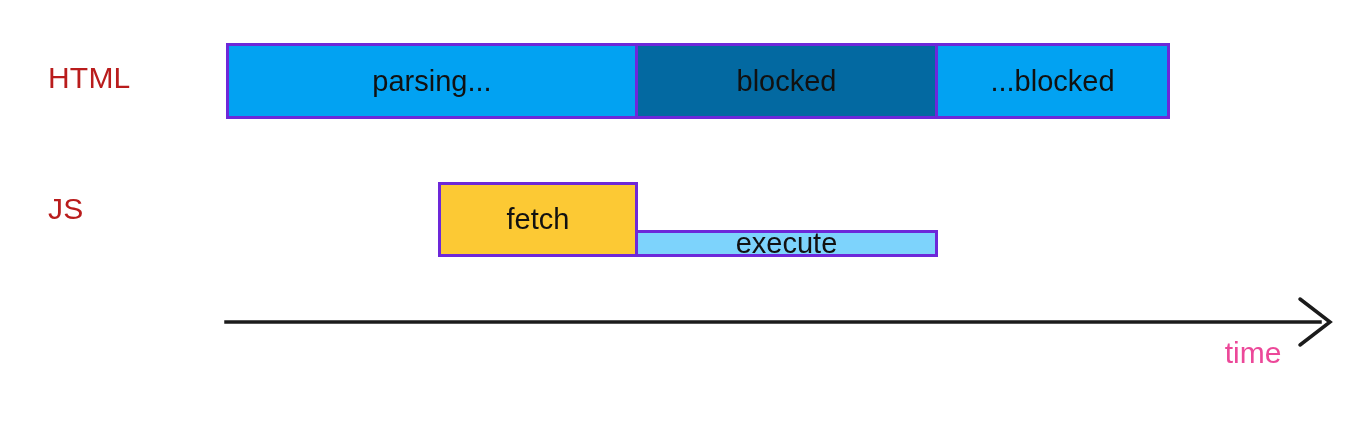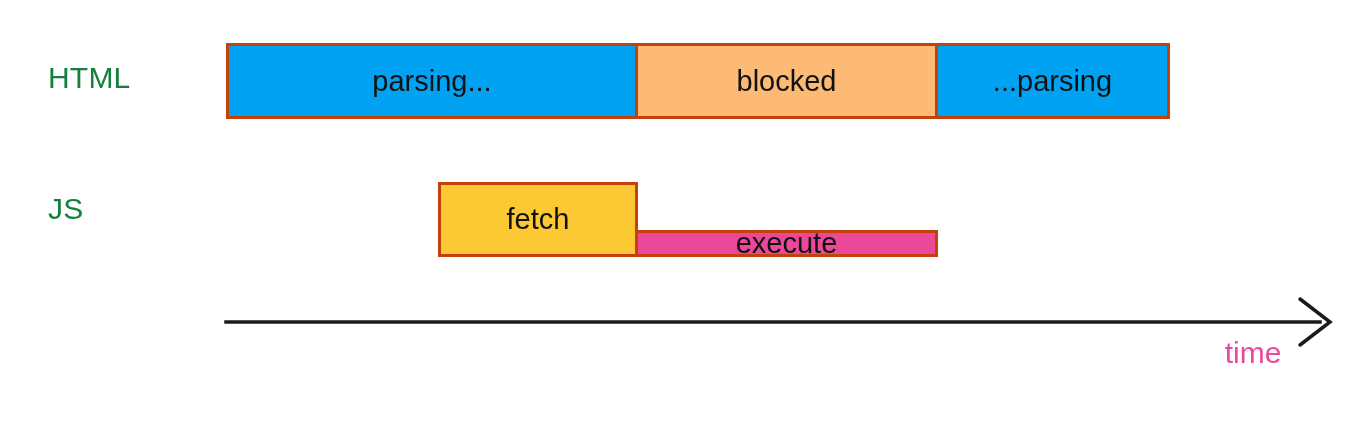--- a/index.html
+++ b/index.html
@@ -20,21 +20,21 @@
     height: 428px;
   }
 
   
   .row-label {
     position: absolute;
     left: 48px;
     font-size: 30px;
     line-height: 1;
     letter-spacing: 0.2px;
-    color: #15803d;
+    color: #b91c1c;
     white-space: nowrap;
   }
   #label-html { top: 63px; }
   #label-js   { top: 194px; }
 
   
   .track {
     position: absolute;
     display: flex;
     align-items: stretch;
@@ -48,21 +48,21 @@
   }
   #track-js {
     left: 438px;
     top: 182px;
     width: 500px;
     height: 75px;
   }
 
   .seg {
     box-sizing: border-box;
-    border: 3px solid #c2410c;
+    border: 3px solid #6d28d9;
     margin-left: -3px;
     display: flex;
     align-items: center;
     justify-content: center;
     font-size: 29px;
     line-height: 1;
     color: #111111;
     white-space: nowrap;
     overflow: hidden;
   }
@@ -90,29 +90,29 @@
 </style>
 </head>
 <body>
 
 <div id="canvas">
 
   <div class="row-label" id="label-html">HTML</div>
 
   <div class="track" id="track-html" style="left: 226px; width: 944px;">
     <div class="seg" id="seg-html-0" style="width: 412px; flex: 0 0 412px; background: rgb(2, 162, 242);">parsing...</div>
-    <div class="seg" id="seg-html-1" style="width: 303px; flex: 0 0 303px; background: #fdba74;">blocked</div>
-    <div class="seg" id="seg-html-2" style="width: 235px; flex: 0 0 235px; background: rgb(2, 162, 242);">...parsing</div>
+    <div class="seg" id="seg-html-1" style="width: 303px; flex: 0 0 303px; background: #0369a1;">blocked</div>
+    <div class="seg" id="seg-html-2" style="width: 235px; flex: 0 0 235px; background: rgb(2, 162, 242);">...blocked</div>
   </div>
 
   <div class="row-label" id="label-js">JS</div>
 
   <div class="track" id="track-js" style="left: 438px; width: 500px;">
     <div class="seg" id="seg-js-0" style="width: 200px; flex: 0 0 200px; background: rgb(252, 201, 52);">fetch</div>
-    <div class="seg" id="seg-js-1" style="width: 303px; flex: 0 0 303px; background: #ec4899; margin-top: 48px;">execute</div>
+    <div class="seg" id="seg-js-1" style="width: 303px; flex: 0 0 303px; background: #7dd3fc; margin-top: 48px;">execute</div>
   </div>
 
   <svg id="time-axis" viewBox="0 0 1120 56">
     <line x1="6" y1="26" x2="1100" y2="26" stroke="#1b1b1b" stroke-width="3.5" stroke-linecap="square"></line>
     <polyline points="1080,3 1110,26 1080,49" fill="none" stroke="#1b1b1b" stroke-width="3.5" stroke-linecap="round" stroke-linejoin="miter"></polyline>
   </svg>
 
   <div id="time-label">time</div>
 
 </div>

